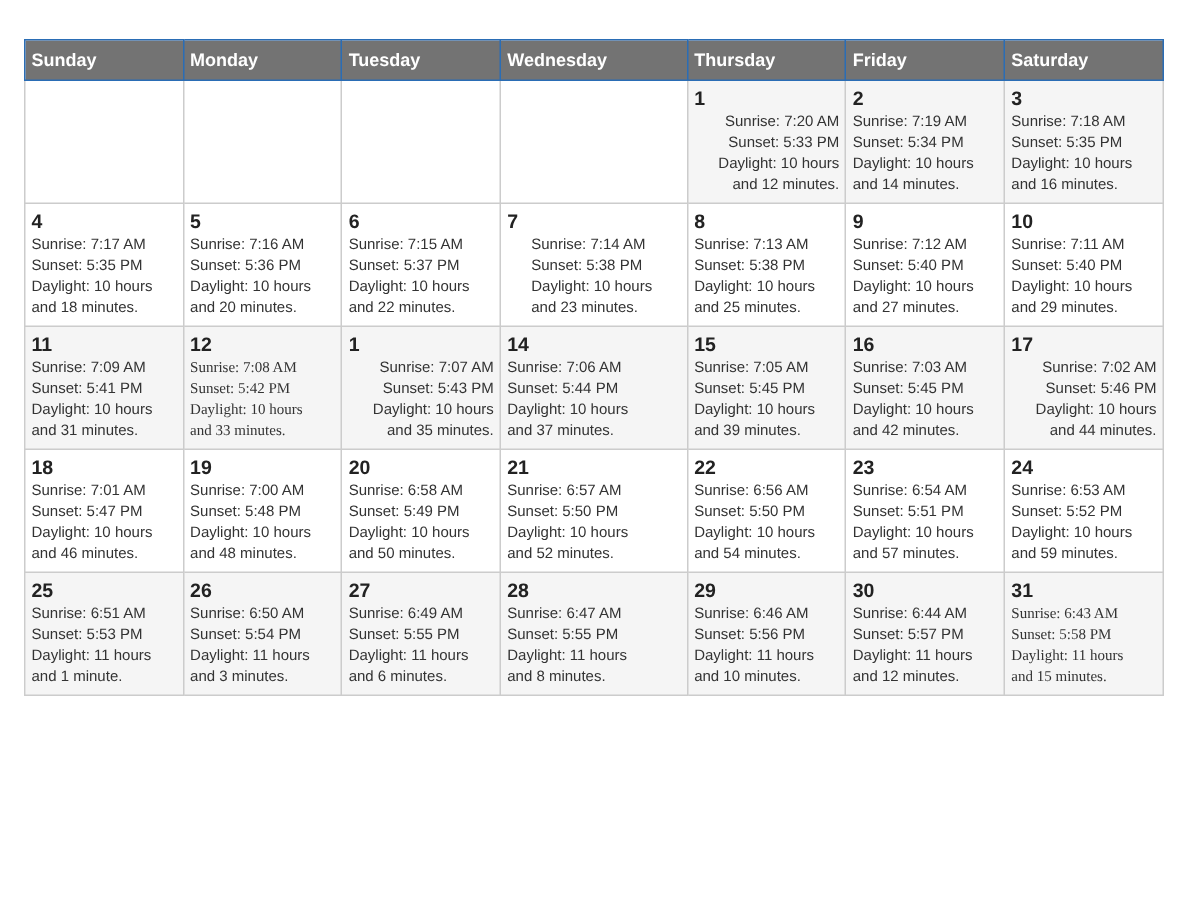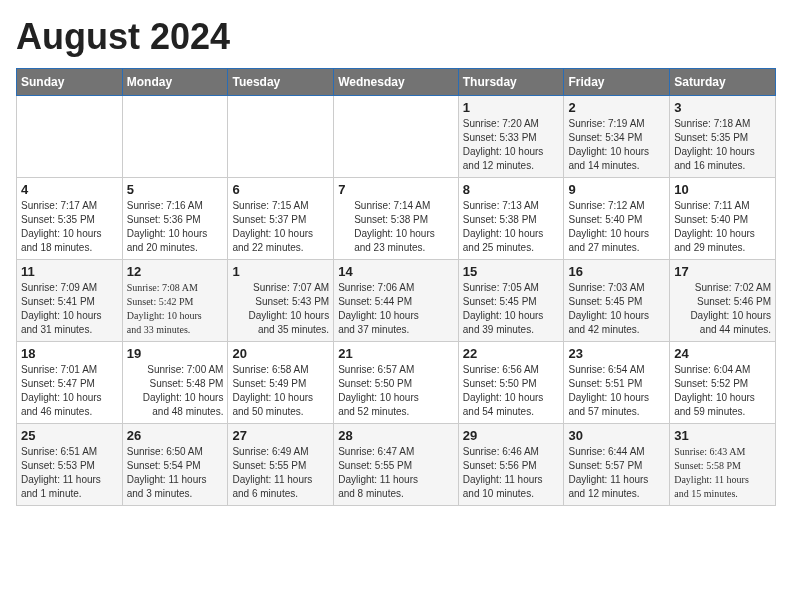--- a/index.html
+++ b/index.html
@@ -84,21 +84,20 @@
     }
     .empty-cell {
       background: #fff !important;
     }
   </style>
 </head>
 <body>
 
 <div class="header">
   <div class="title-block">
-    <h1>August 2024</h1>
   </div>
 </div>
 
 <table>
   <thead>
     <tr>
     <th>Sunday</th>
         <th>Monday</th>
         <th>Tuesday</th>
         <th>Wednesday</th>
@@ -108,21 +107,21 @@
       </tr>
   </thead>
   <tbody>
   <tr>
         <td class="empty-cell"></td>
         <td class="empty-cell"></td>
         <td class="empty-cell"></td>
         <td class="empty-cell"></td>
         <td>
           <div class="day-number">1</div>
-          <div class="day-info" style="white-space: pre-line;">Sunrise: 7:20 AM
+          <div class="day-info" style="white-space: pre-line; text-align: right;">Sunrise: 7:20 AM
 Sunset: 5:33 PM
 Daylight: 10 hours
 and 12 minutes.</div>
         </td>
         <td>
           <div class="day-number">2</div>
           <div class="day-info" style="white-space: pre-line;">Sunrise: 7:19 AM
 Sunset: 5:34 PM
 Daylight: 10 hours
 and 14 minutes.</div>
@@ -240,21 +239,21 @@
       <tr>
         <td>
           <div class="day-number">18</div>
           <div class="day-info" style="white-space: pre-line;">Sunrise: 7:01 AM
 Sunset: 5:47 PM
 Daylight: 10 hours
 and 46 minutes.</div>
         </td>
         <td>
           <div class="day-number">19</div>
-          <div class="day-info" style="white-space: pre-line; text-align: right;">Sunrise: 7:00 AM
+          <div class="day-info" style="white-space: pre-line;">Sunrise: 7:00 AM
 Sunset: 5:48 PM
 Daylight: 10 hours
 and 48 minutes.</div>
         </td>
         <td>
           <div class="day-number">20</div>
           <div class="day-info" style="white-space: pre-line;">Sunrise: 6:58 AM
 Sunset: 5:49 PM
 Daylight: 10 hours
 and 50 minutes.</div>
@@ -275,21 +274,21 @@
         </td>
         <td>
           <div class="day-number">23</div>
           <div class="day-info" style="white-space: pre-line;">Sunrise: 6:54 AM
 Sunset: 5:51 PM
 Daylight: 10 hours
 and 57 minutes.</div>
         </td>
         <td>
           <div class="day-number">24</div>
-          <div class="day-info" style="white-space: pre-line;">Sunrise: 6:04 AM
+          <div class="day-info" style="white-space: pre-line;">Sunrise: 6:53 AM
 Sunset: 5:52 PM
 Daylight: 10 hours
 and 59 minutes.</div>
         </td>
       </tr>
       <tr>
         <td>
           <div class="day-number">25</div>
           <div class="day-info" style="white-space: pre-line;">Sunrise: 6:51 AM
 Sunset: 5:53 PM

